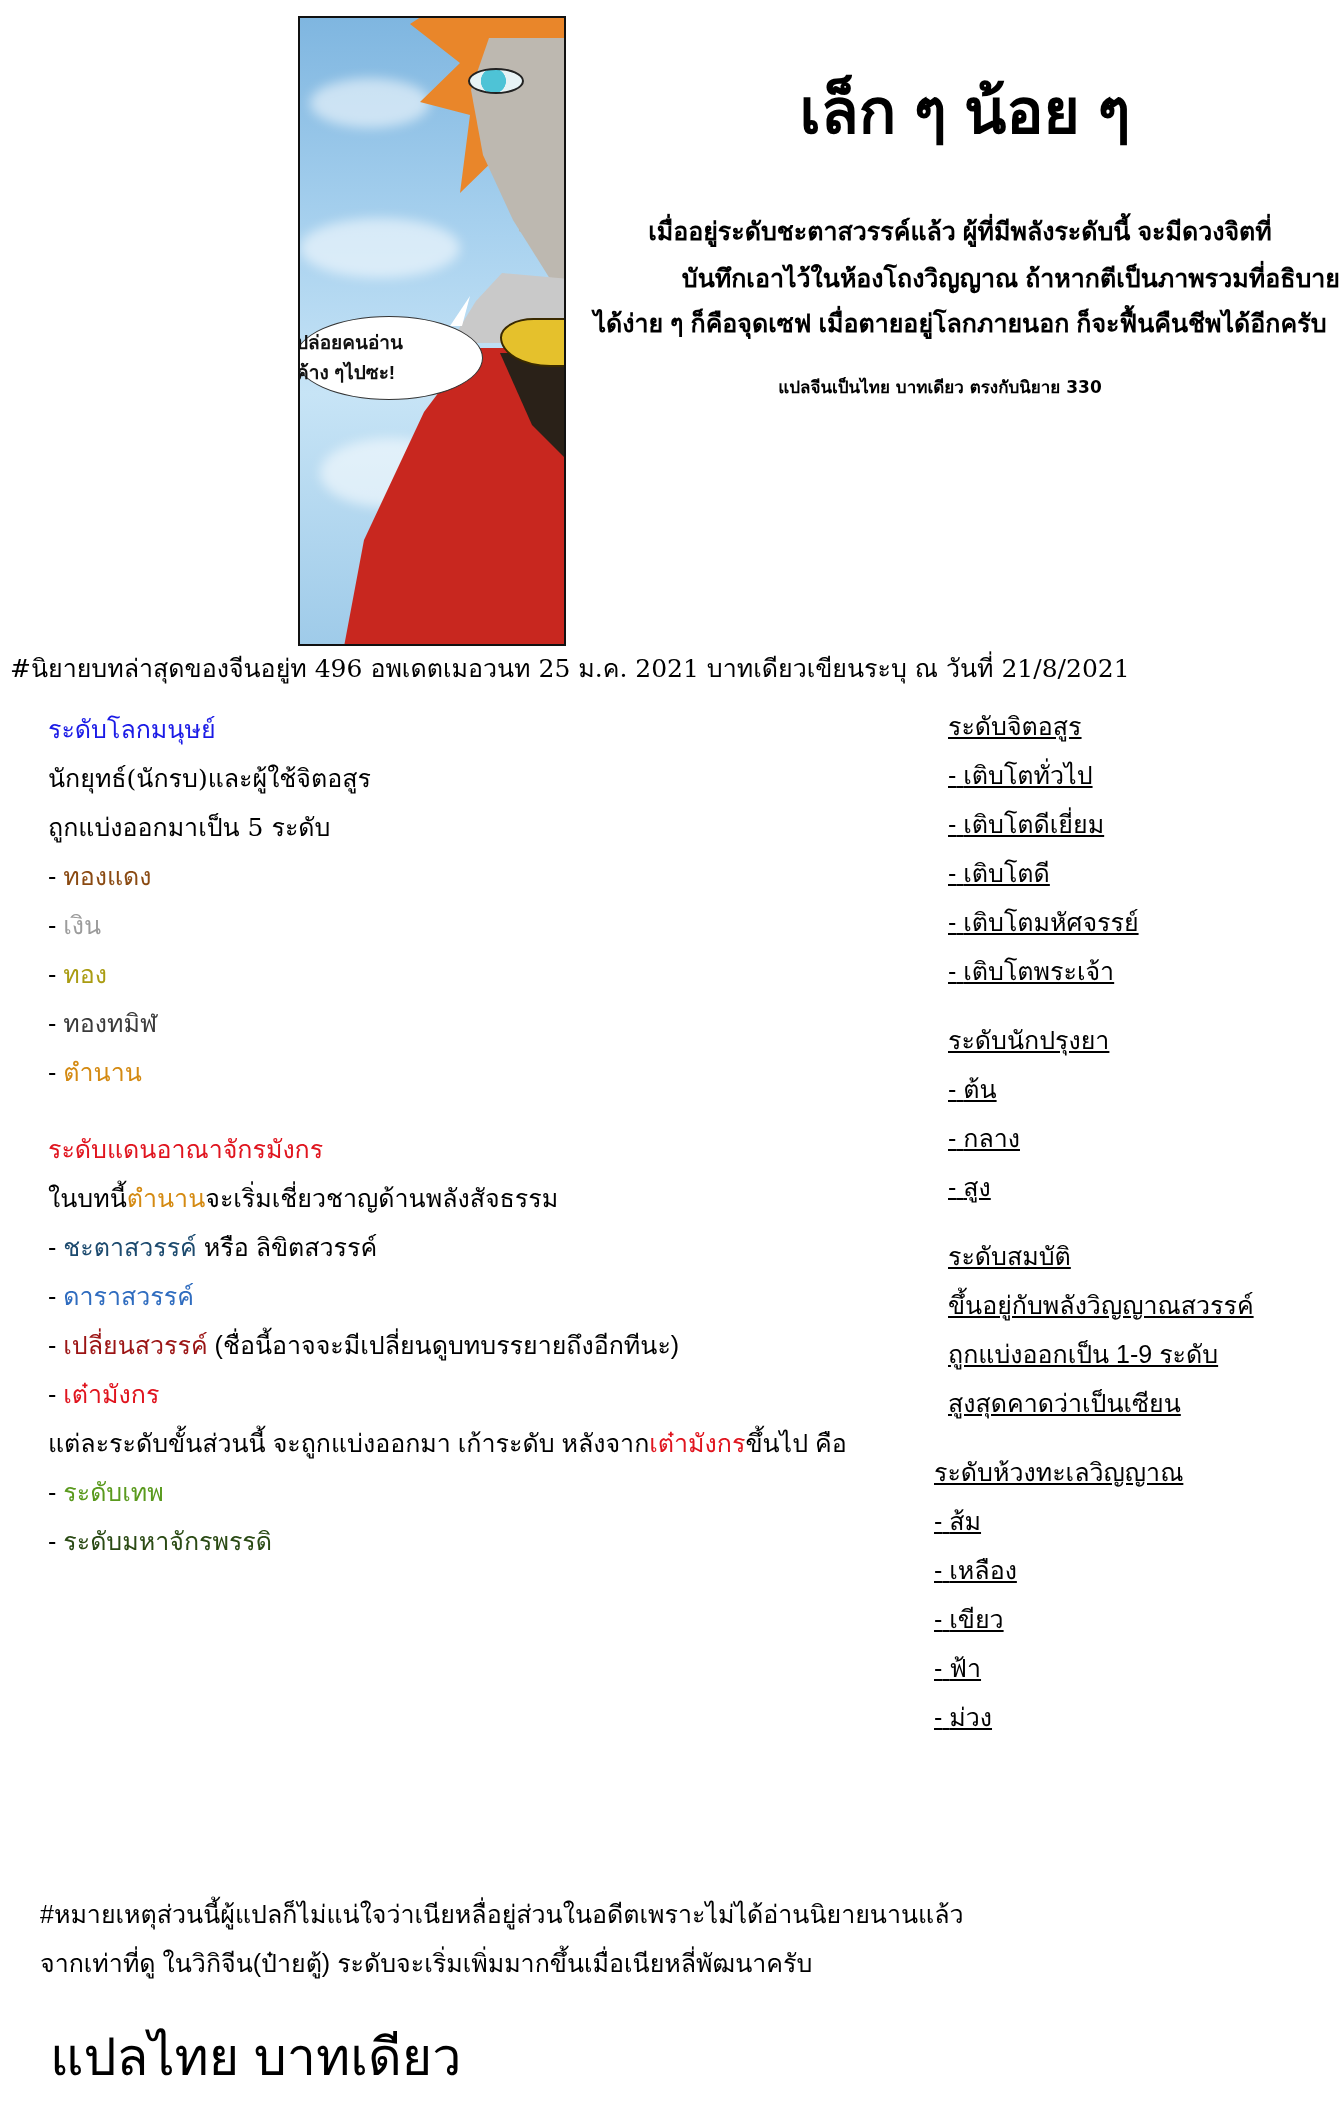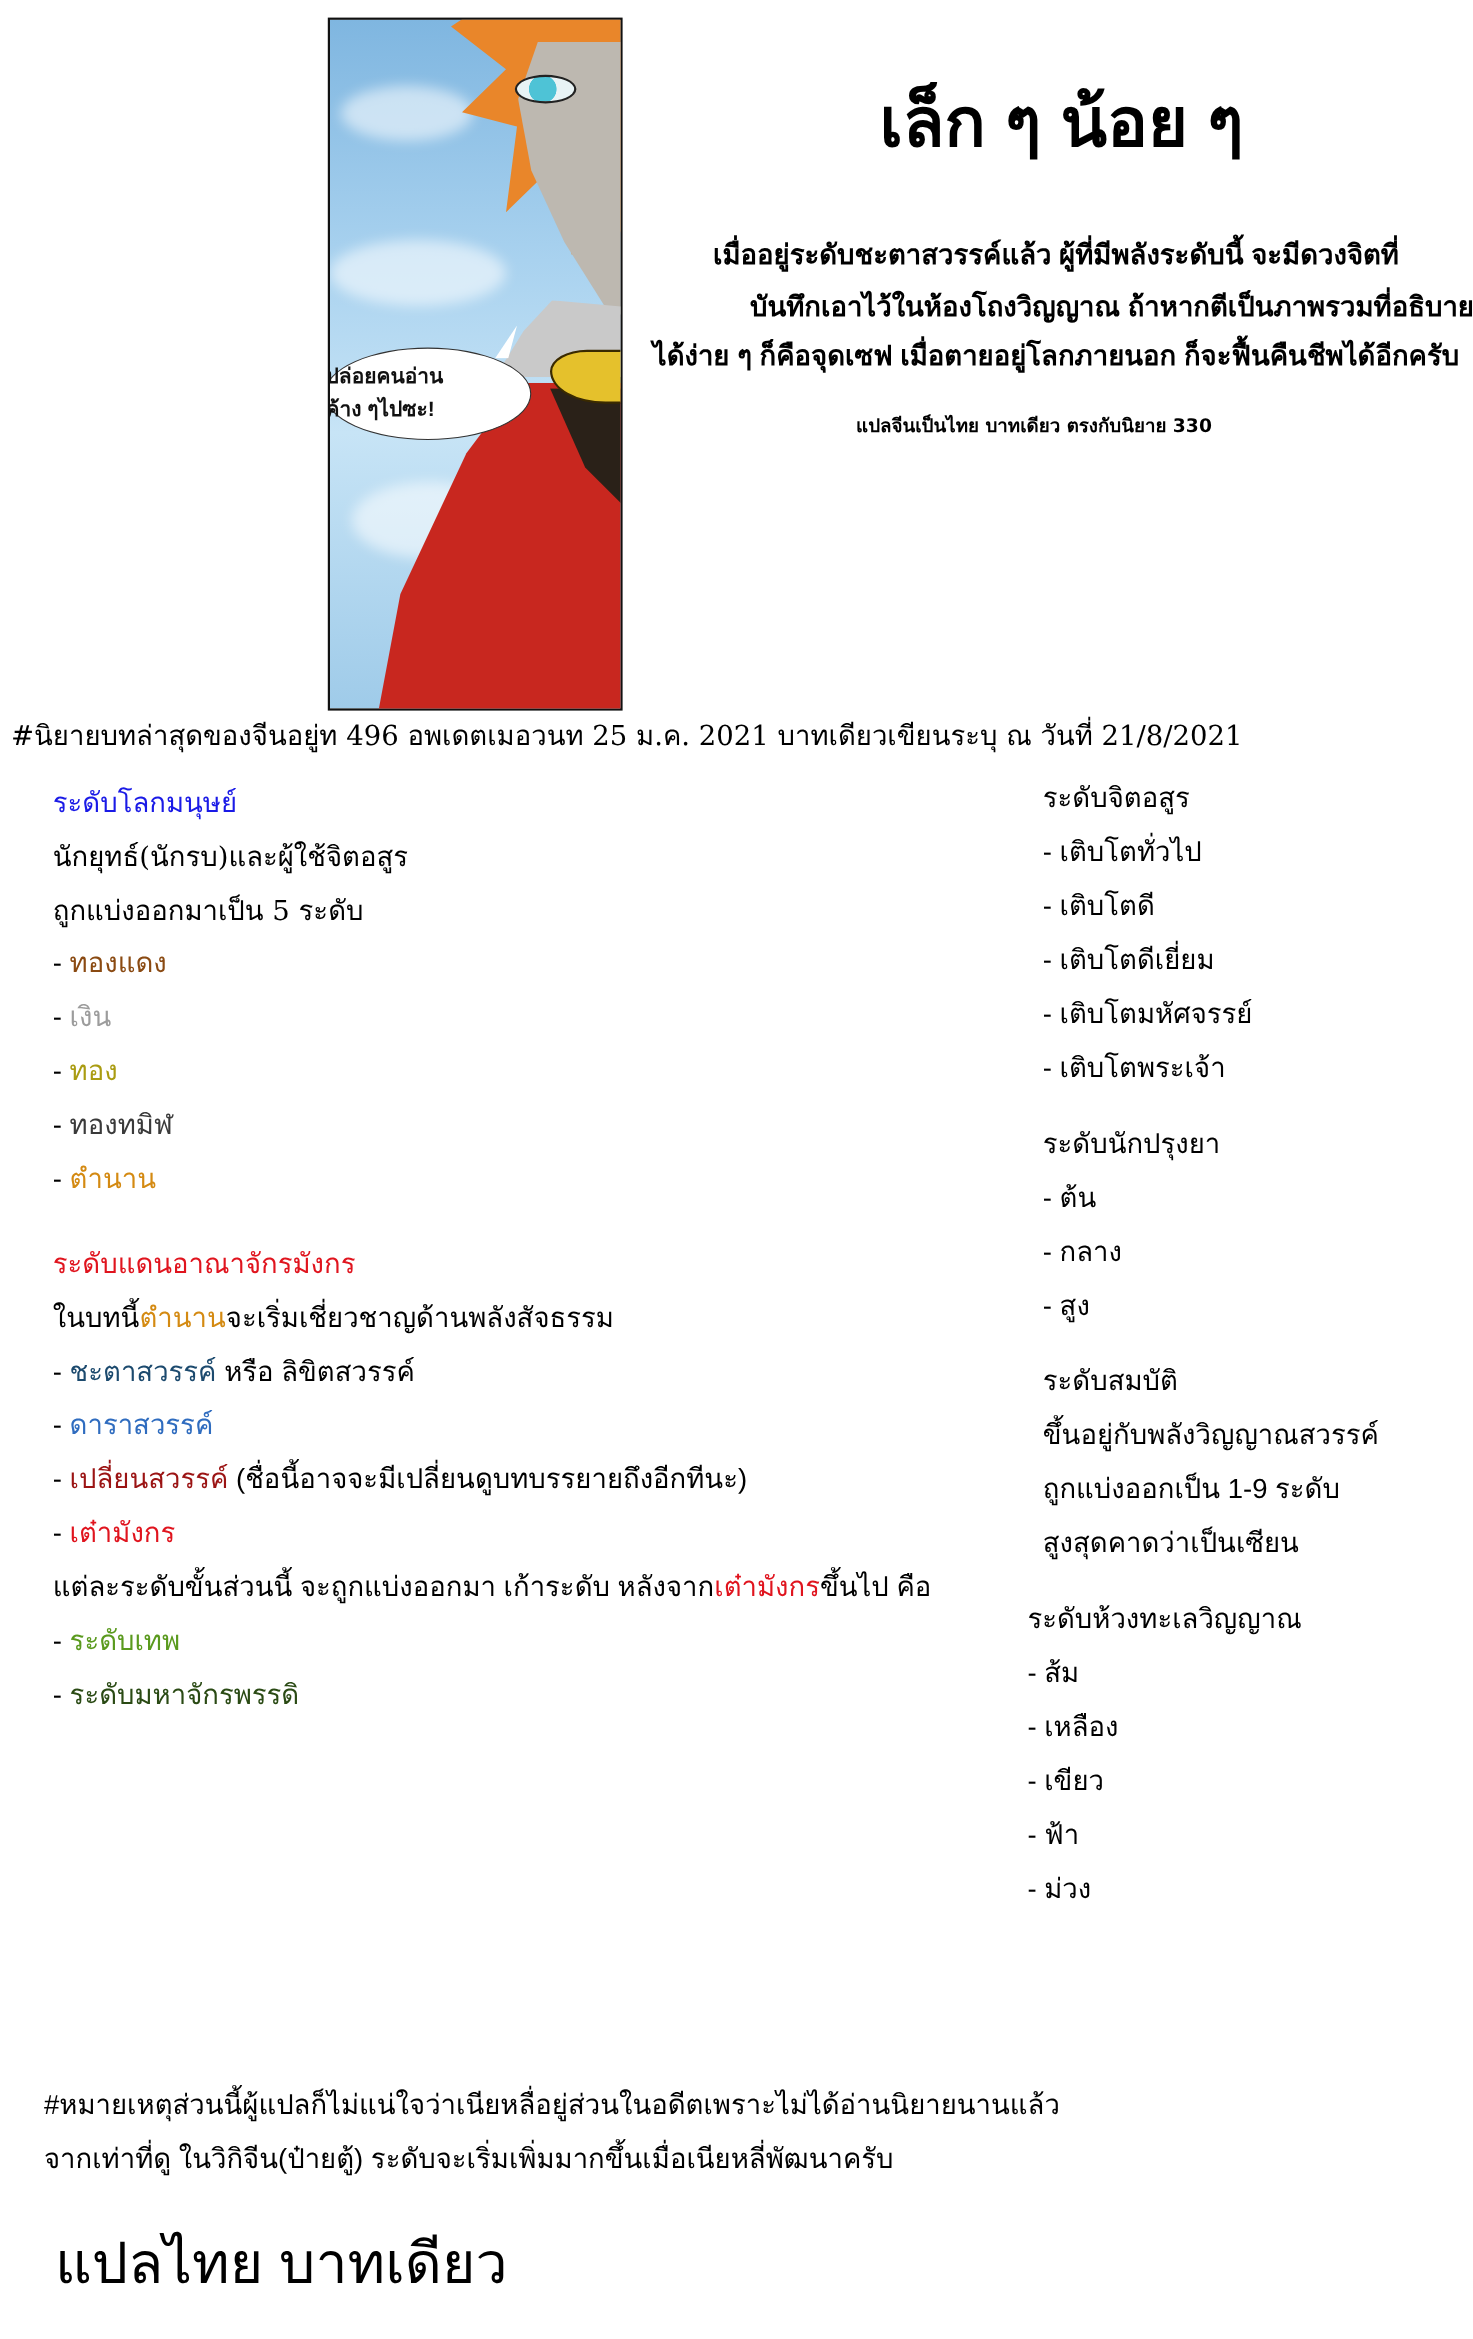--- a/index.html
+++ b/index.html
@@ -40,21 +40,21 @@
                 font-family:"Liberation Sans", sans-serif;margin-top:15px; }
   #intro-credit { left:700px; width:480px; text-align:center; top:373px; font-size:17px; font-weight:bold; }
 
   #dateline { left:10px; top:648px; font-size:25px; font-family:"DejaVu Serif", serif; }
 
   
   .col-line { font-size:25px; line-height:49px; }
   .serif { font-family:"DejaVu Serif", serif; }
   .sans { font-family:"Liberation Sans", sans-serif; }
   #left-col { left:48px; top:705px; }
-  #right-col { left:948px; top:702px; }
+  #right-col { left:948px; top:702px;text-decoration:underline; }
   .gap { height:28px; }
   .gap-s { height:20px; }
 
   #footnote { left:40px; top:1890px; font-family:"Liberation Sans", sans-serif; font-size:25px; line-height:49px; }
   #signature { left:50px; top:2015px; font-family:"Liberation Sans", sans-serif; font-size:52px; }
 </style>
 </head>
 <body>
 
 <div id="panel" class="abs">
@@ -100,22 +100,22 @@
   <div class="col-line sans"><span>-</span> <span style="color:#9b1414">เปลี่ยนสวรรค์</span><span> (ชื่อนี้อาจจะมีเปลี่ยนดูบทบรรยายถึงอีกทีนะ)</span></div>
   <div class="col-line sans"><span>-</span> <span style="color:#e0141e">เต๋ามังกร</span></div>
   <div class="col-line sans"><span>แต่ละระดับขั้นส่วนนี้ จะถูกแบ่งออกมา เก้าระดับ หลังจาก</span><span style="color:#e0141e">เต๋ามังกร</span><span>ขึ้นไป คือ</span></div>
   <div class="col-line sans"><span>-</span> <span style="color:#5a9a1e">ระดับเทพ</span></div>
   <div class="col-line sans"><span>-</span> <span style="color:#2a4a14">ระดับมหาจักรพรรดิ</span></div>
 </div>
 
 <div id="right-col" class="abs">
   <div class="col-line sans">ระดับจิตอสูร</div>
   <div class="col-line sans"><span>-</span> <span>เติบโตทั่วไป</span></div>
+  <div class="col-line sans"><span>-</span> <span>เติบโตดีเยี่ยม</span></div>
   <div class="col-line sans"><span>-</span> <span>เติบโตดี</span></div>
-  <div class="col-line sans"><span>-</span> <span>เติบโตดีเยี่ยม</span></div>
   <div class="col-line sans"><span>-</span> <span>เติบโตมหัศจรรย์</span></div>
   <div class="col-line sans"><span>-</span> <span>เติบโตพระเจ้า</span></div>
   <div class="gap-s"></div>
   <div class="col-line sans">ระดับนักปรุงยา</div>
   <div class="col-line sans"><span>-</span> <span>ต้น</span></div>
   <div class="col-line sans"><span>-</span> <span>กลาง</span></div>
   <div class="col-line sans"><span>-</span> <span>สูง</span></div>
   <div class="gap-s"></div>
   <div class="col-line sans">ระดับสมบัติ</div>
   <div class="col-line sans">ขึ้นอยู่กับพลังวิญญาณสวรรค์</div>

